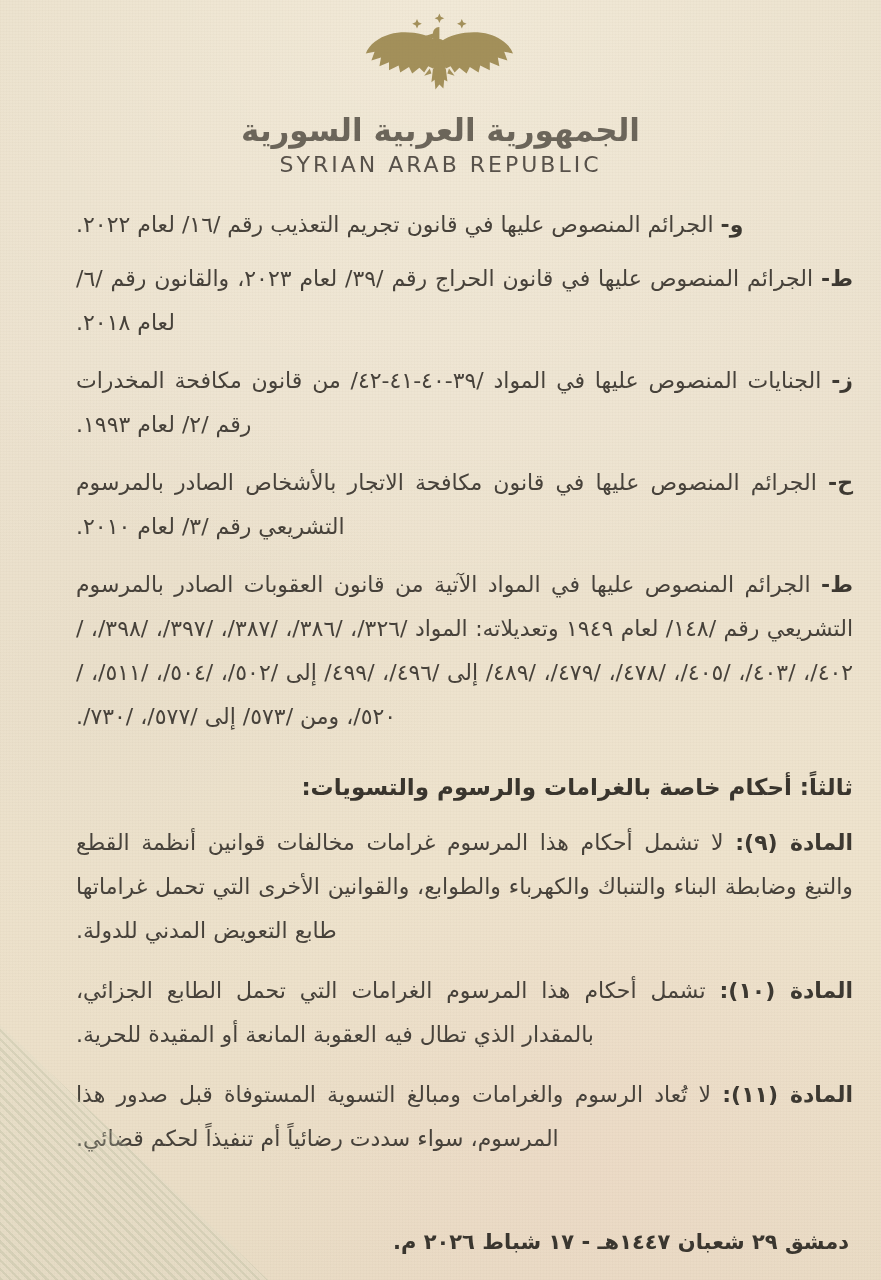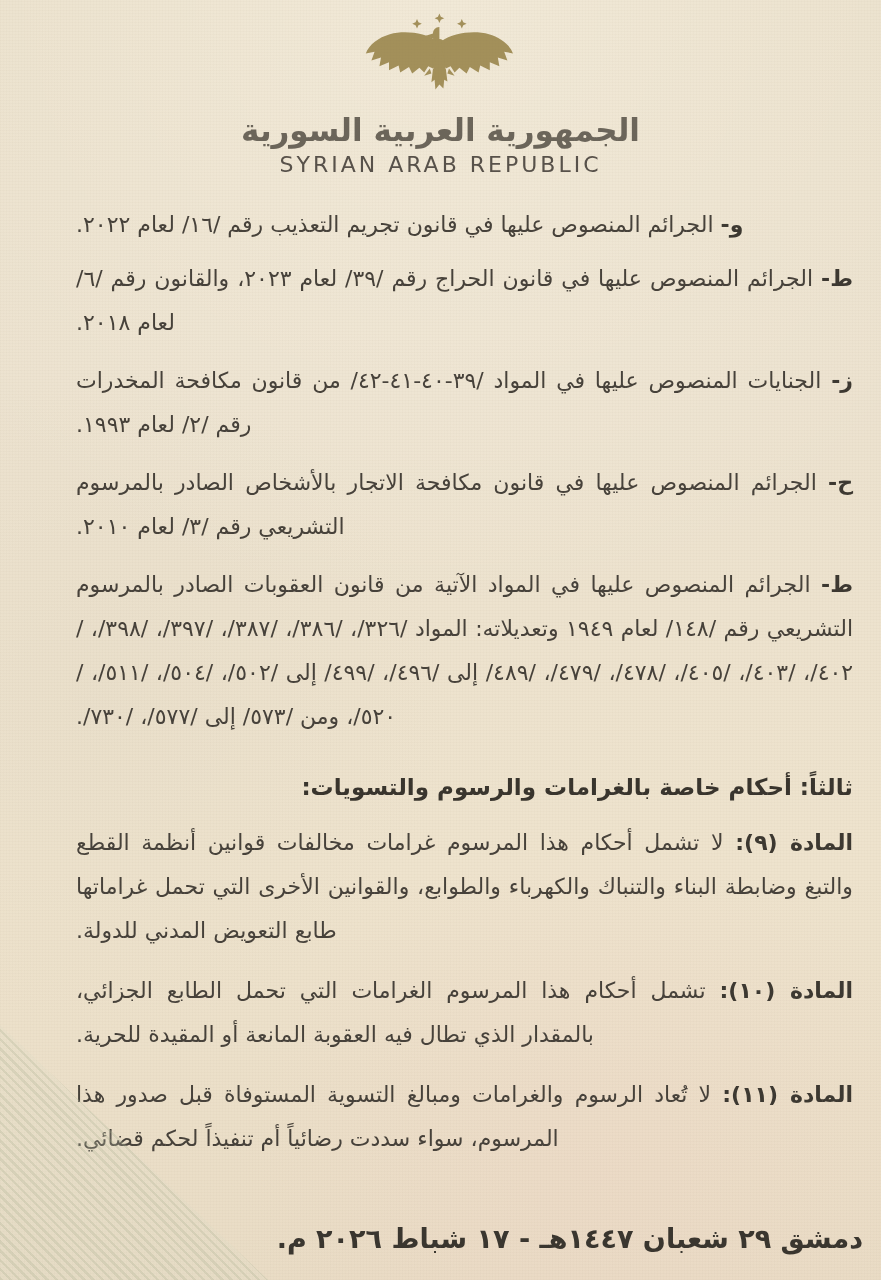--- a/index.html
+++ b/index.html
@@ -39,22 +39,22 @@
   }
   .content p{margin:0 0 14px 0;text-align:justify;text-align-last:left;}
   .content p .marker, .content p .article-label{font-weight:bold;color:#3c3831;}
   .clause-w{margin-bottom:10px !important;}
   .section-heading{
     font-size:23px;font-weight:bold;color:#38342d;text-align:right;
     margin:28px 0 14px 0;line-height:40px;
   }
   .article-p{margin-bottom:16px !important;}
   .footer{
-    position:absolute;right:18px;bottom:26px;direction:rtl;
-    font-size:27px;font-weight:bold;color:#3a362f;
+    position:absolute;right:32px;bottom:26px;direction:rtl;
+    font-size:21px;font-weight:bold;color:#3a362f;
   }
   .gold{fill:#a3905a;}
 </style>
 </head>
 <body>
 
 <div class="grain"></div>
 
 <div>
   <svg class="emblem" viewBox="0 0 200 120" aria-hidden="true">

